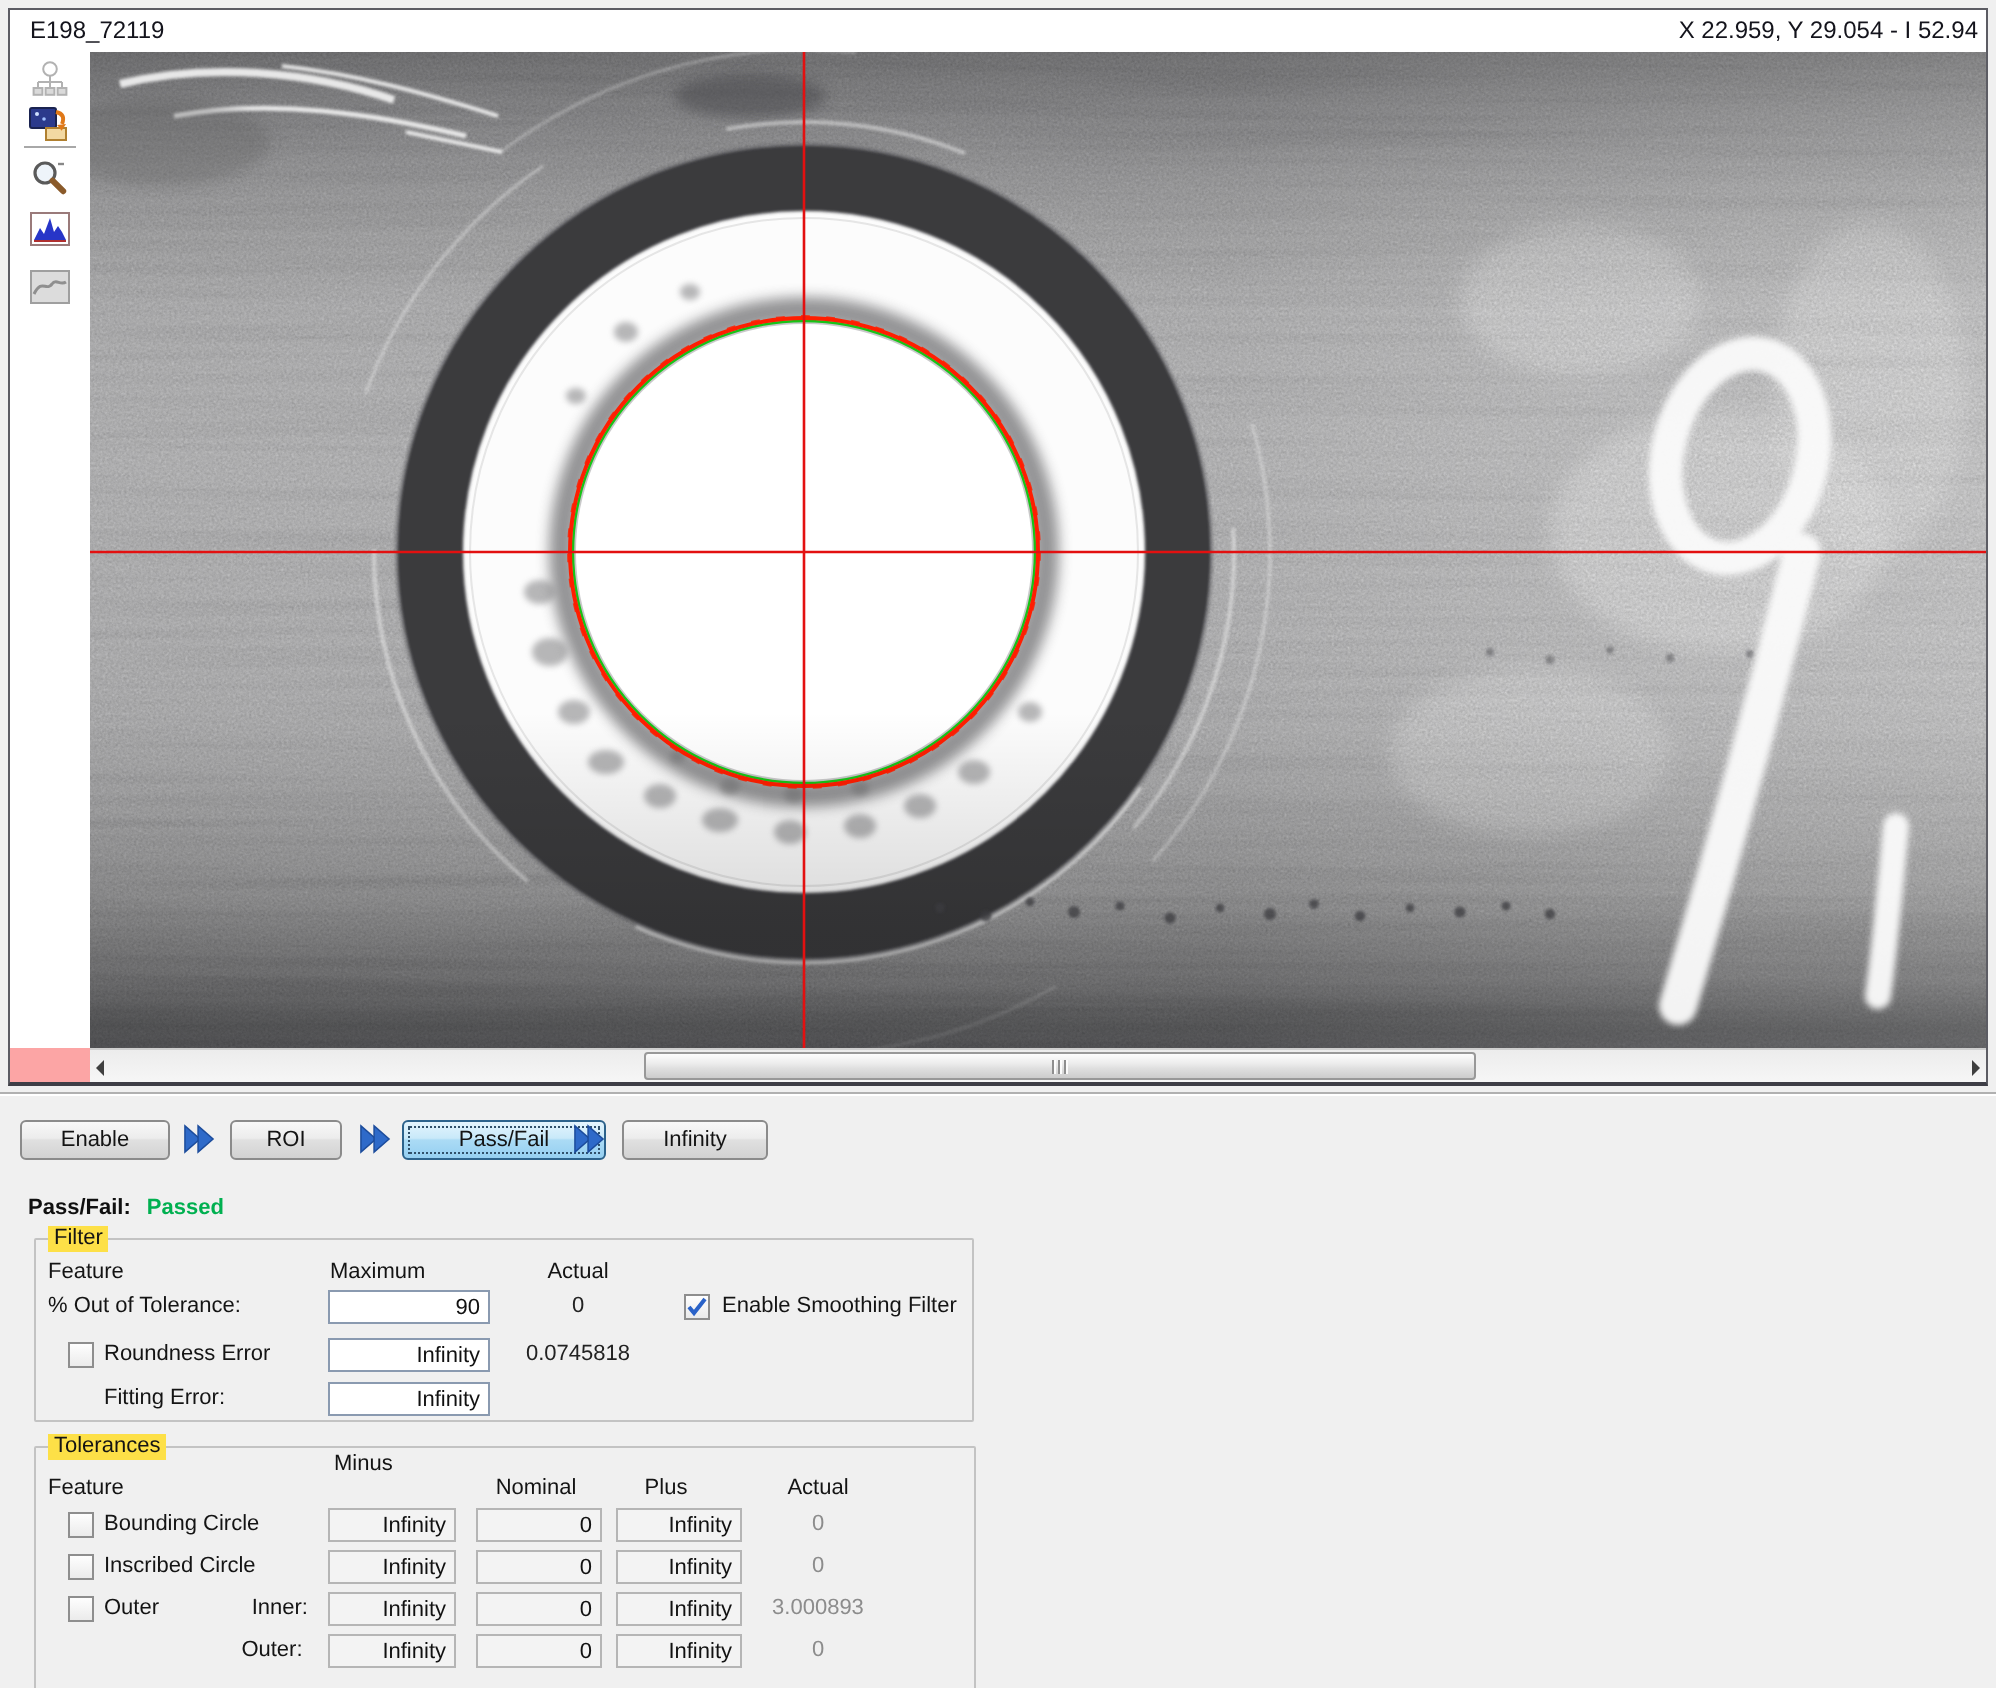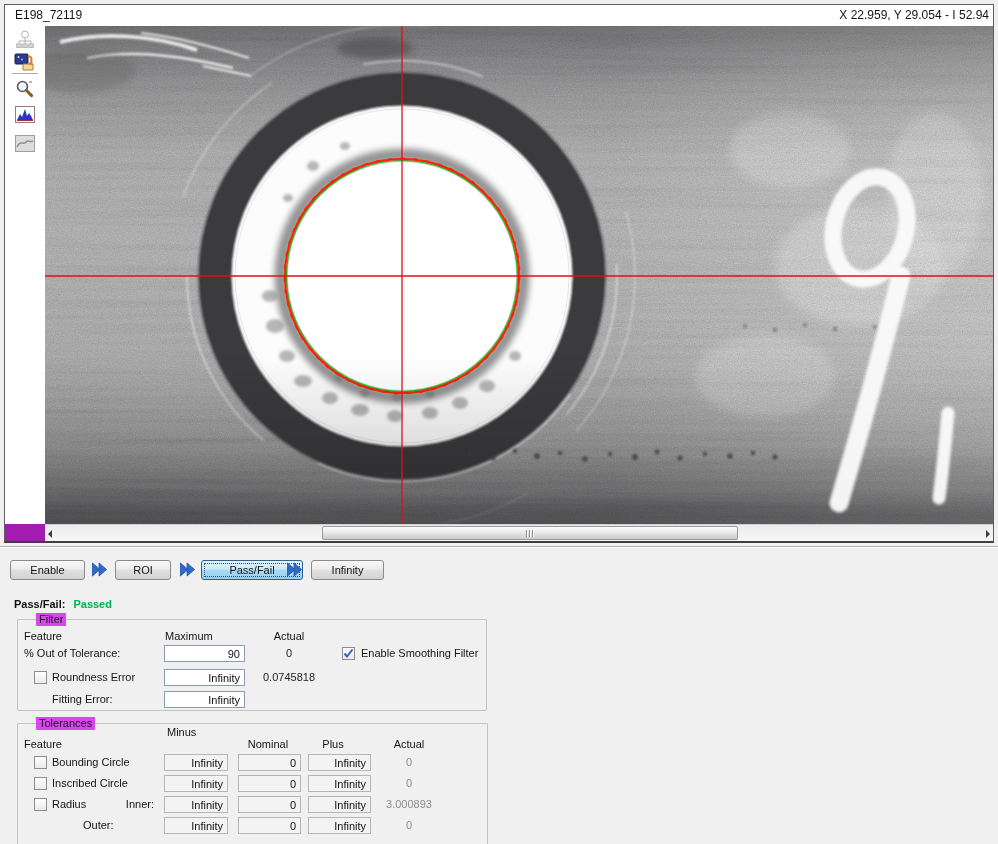--- a/index.html
+++ b/index.html
@@ -1,20 +1,20 @@
 <!DOCTYPE html>
 <html><head>
 <meta charset="utf-8">
 <style>
   html,body{margin:0;padding:0;background:#f0f0f0;}
   .screen{position:relative;width:998px;height:844px;background:#f0f0f0;
           font-family:"Liberation Sans",sans-serif;overflow:hidden;}
 
   
-  .viewer{position:absolute;left:4px;top:4px;width:990px;height:539px;background:#a21caf;
+  .viewer{position:absolute;left:4px;top:4px;width:990px;height:539px;background:#fca5a5;
           border:1px solid #5c5c63;border-bottom:2px solid #3e3e46;box-sizing:border-box;}
   .viewer-title{position:absolute;left:0;top:0;right:0;height:21px;background:#fff;}
   .vt-text{position:absolute;left:10px;top:3px;font-size:12px;color:#14141c;white-space:nowrap;}
   .vt-coords{position:absolute;right:4px;top:3px;font-size:12px;color:#14141c;white-space:nowrap;}
   .toolbar{position:absolute;left:0;top:21px;width:40px;bottom:17px;background:#fff;}
   .tb-btn{position:absolute;left:9px;width:22px;height:22px;cursor:default;}
   .tb-sep{position:absolute;left:7px;top:47px;width:26px;height:1px;background:#a8a8a8;}
   .image-area{position:absolute;left:40px;top:21px;right:0;bottom:17px;background:#a9a9ab;overflow:hidden;}
   .image-area svg{display:block;width:100%;height:100%;}
 
@@ -40,22 +40,22 @@
            font-size:11px;color:#141414;text-align:center;line-height:18px;cursor:default;}
   .tab-btn.selected{border-color:#2c628b;
            background:linear-gradient(180deg,#e3f4fd,#c9e9f9 45%,#abdbf5 50%,#95cff1);
            outline:1px dotted #30506a;outline-offset:-4px;}
   .chev{position:absolute;top:14px;width:17px;height:15px;}
   .status-line{position:absolute;left:14px;top:50px;font-size:11px;font-weight:700;white-space:nowrap;}
   .status-label{color:#101010;}
   .status-value{color:#00B050;margin-left:5px;}
 
   .groupbox{position:absolute;border:1px solid #c3c3c3;border-radius:1px;box-sizing:border-box;}
-  .gb-legend{position:absolute;top:-7px;left:6px;background:#d946ef;padding:0 3px;font-size:11px;
-             color:#141414;line-height:13px;margin-left:12px;}
+  .gb-legend{position:absolute;top:-7px;left:6px;background:#fde047;padding:0 3px;font-size:11px;
+             color:#141414;line-height:13px;}
   .gb-filter{left:17px;top:71px;width:470px;height:92px;}
   .gb-tol{left:17px;top:175px;width:471px;height:123px;}
   .lbl{position:absolute;font-size:11px;color:#141414;line-height:16px;white-space:nowrap;}
   .num-input{position:absolute;height:17px;font-size:11px;text-align:right;padding:0 4px 0 2px;
              box-sizing:border-box;font-family:"Liberation Sans",sans-serif;color:#111;}
   .f-input{background:#fff;border:1px solid #8a9ab0;}
   .t-input{background:#f3f3f3;border:1px solid #b5b5b5;}
   .actual{position:absolute;font-size:11px;text-align:center;line-height:16px;color:#222;}
   .actual.gray{color:#8c8c8c;}
   .cbox{position:absolute;width:13px;height:13px;box-sizing:border-box;border:1px solid #8e8e8e;
@@ -362,27 +362,27 @@
       <span class="actual gray" style="left:356px;top:30px;width:70px">0</span>
 
       <div class="cbox" style="left:16px;top:53px"></div>
       <span class="lbl" style="left:34px;top:51px">Inscribed Circle</span>
       <input class="num-input t-input" style="left: 146px; top: 51px; width: 64px;" readonly="" value="Infinity">
       <input class="num-input t-input" style="left: 220px; top: 51px; width: 63px;" readonly="" value="0">
       <input class="num-input t-input" style="left: 290px; top: 51px; width: 63px;" readonly="" value="Infinity">
       <span class="actual gray" style="left:356px;top:51px;width:70px">0</span>
 
       <div class="cbox" style="left:16px;top:74px"></div>
-      <span class="lbl" style="left:34px;top:72px">Radius</span>
+      <span class="lbl" style="left:34px;top:72px">Outer</span>
       <span class="lbl" style="left:76px;top:72px;width:60px;text-align:right">Inner:</span>
       <input class="num-input t-input" style="left: 146px; top: 72px; width: 64px;" readonly="" value="Infinity">
       <input class="num-input t-input" style="left: 220px; top: 72px; width: 63px;" readonly="" value="0">
       <input class="num-input t-input" style="left: 290px; top: 72px; width: 63px;" readonly="" value="Infinity">
       <span class="actual gray" style="left:356px;top:72px;width:70px">3.000893</span>
 
-      <span class="lbl" style="left:65px;top:93px;width:60px;text-align:left">Outer:</span>
+      <span class="lbl" style="left:88px;top:93px;width:60px;text-align:center">Outer:</span>
       <input class="num-input t-input" style="left: 146px; top: 93px; width: 64px;" readonly="" value="Infinity">
       <input class="num-input t-input" style="left: 220px; top: 93px; width: 63px;" readonly="" value="0">
       <input class="num-input t-input" style="left: 290px; top: 93px; width: 63px;" readonly="" value="Infinity">
       <span class="actual gray" style="left:356px;top:93px;width:70px">0</span>
     </div>
   </div>
 </div>
 
 </body></html>

